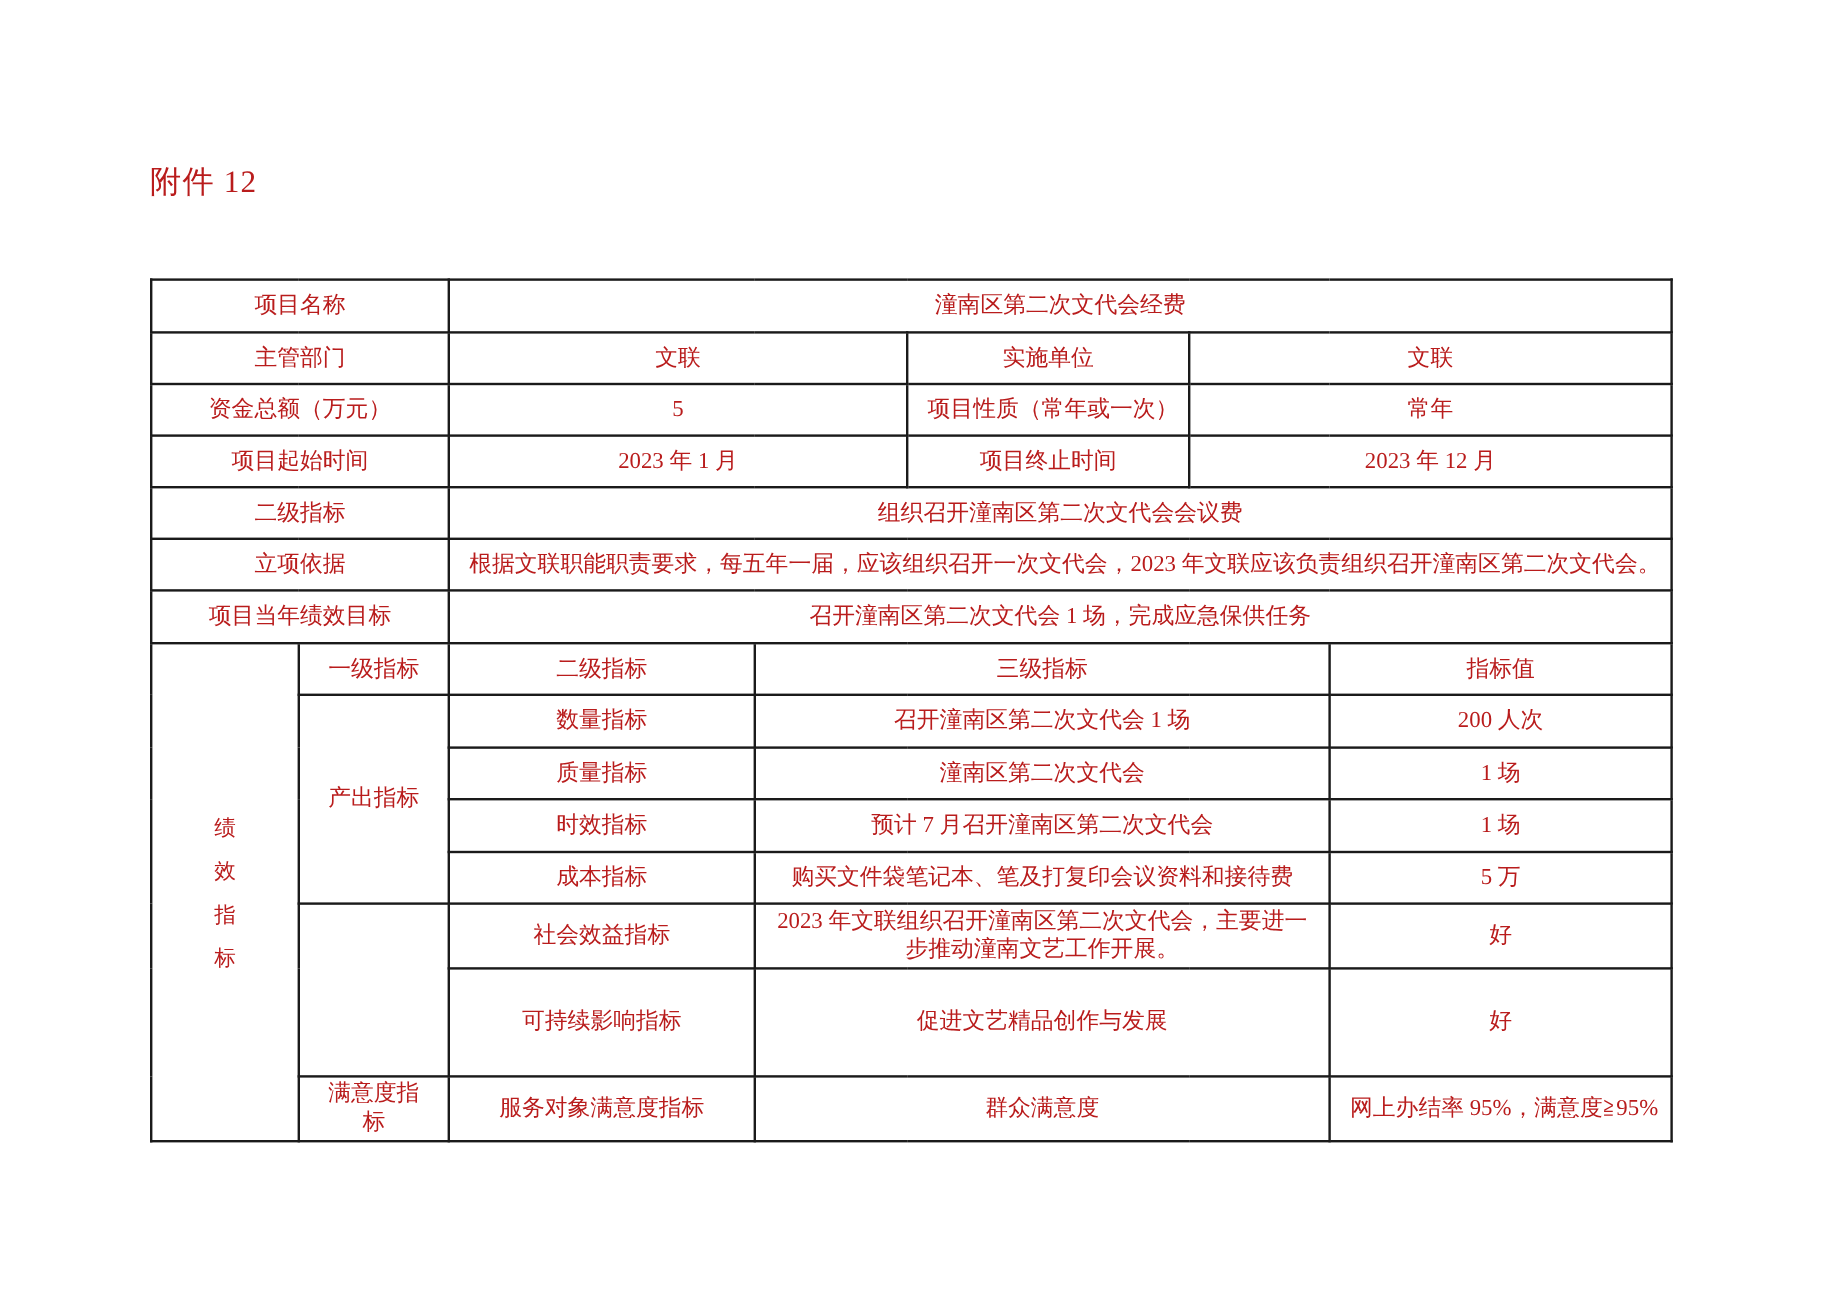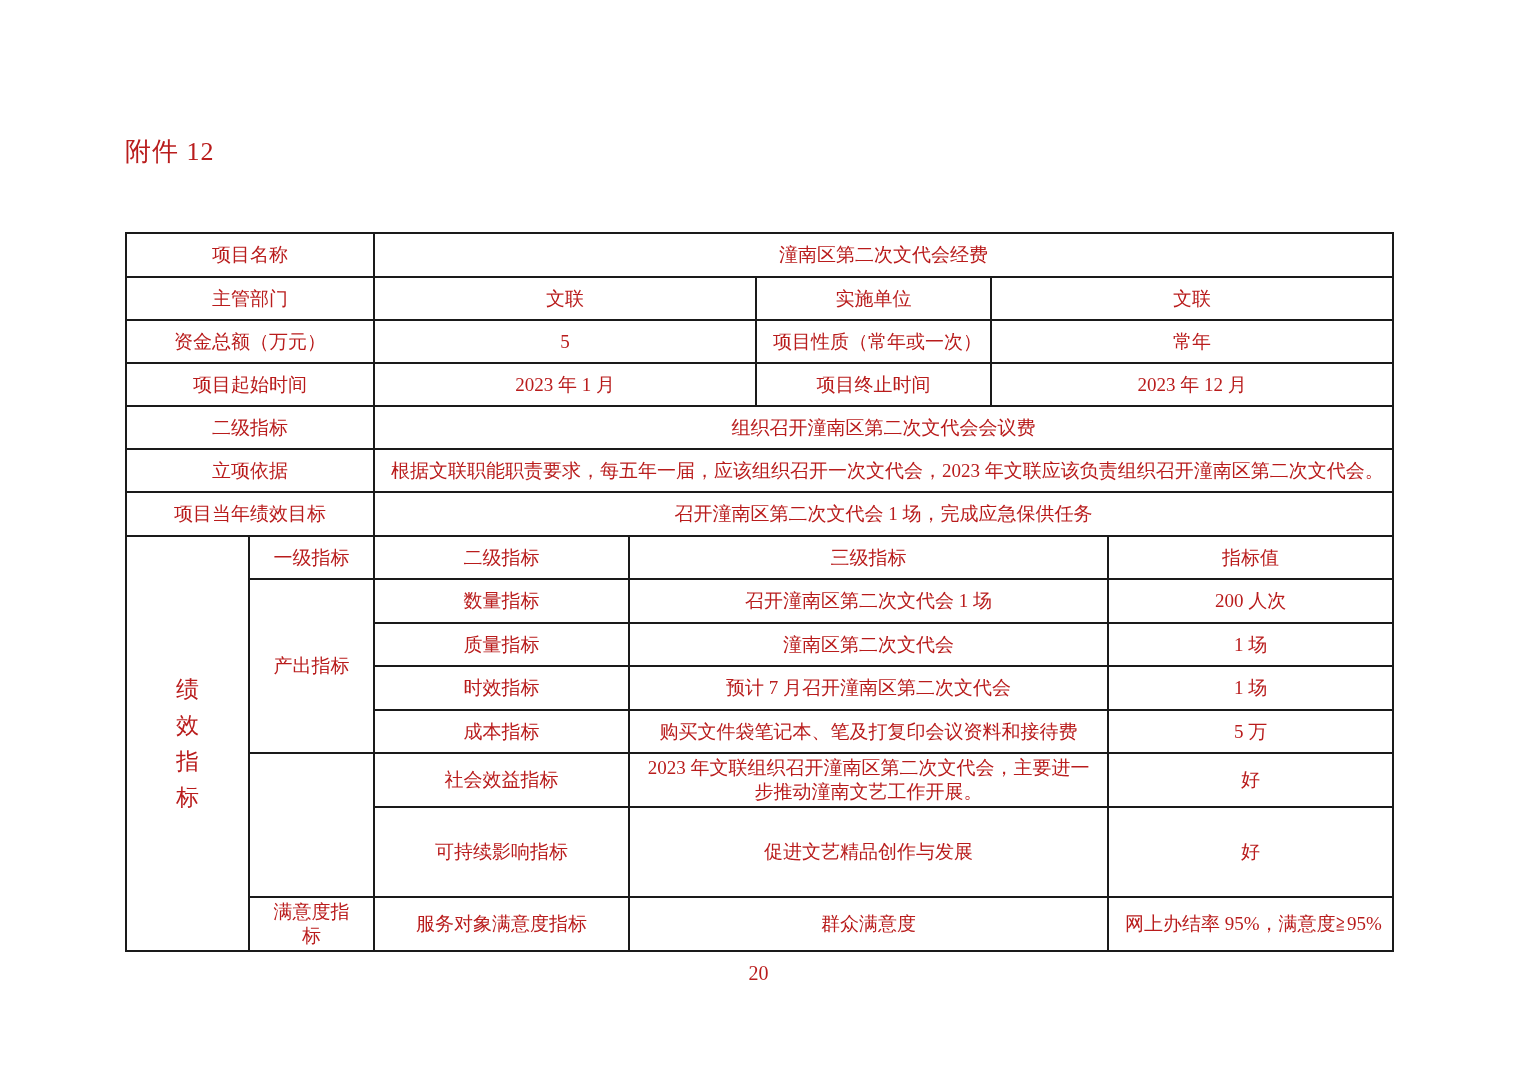--- a/index.html
+++ b/index.html
@@ -52,21 +52,21 @@
   td.nowrap { white-space: nowrap; }
   td.val-tight { font-size: 18px; white-space: nowrap; padding: 2px 2px; }
   tr.h43 { height: 43px; }
   tr.h44 { height: 44px; }
   tr.h48 { height: 48px; }
   tr.h90 { height: 90px; }
   .vert-label {
     width: 1.05em;
     margin: 0 auto;
     line-height: 36px;
-    font-size: 23px;
+    font-size: 18px;
     word-break: break-all;
   }
   .page-number {
     position: absolute;
     left: 125px;
     top: 962px;
     width: 1267px;
     text-align: center;
     font-size: 20px;
   }
@@ -178,15 +178,14 @@
 
     <tr class="h44">
       <td>满意度指标</td>
       <td>服务对象满意度指标</td>
       <td colspan="3" class="left nowrap">群众满意度</td>
       <td class="val-tight">网上办结率 95%，满意度≧95%</td>
     </tr>
   </tbody>
     </table>
 
-  <div class="page-number">20</div>
 
 </div>
 
 </body></html>

